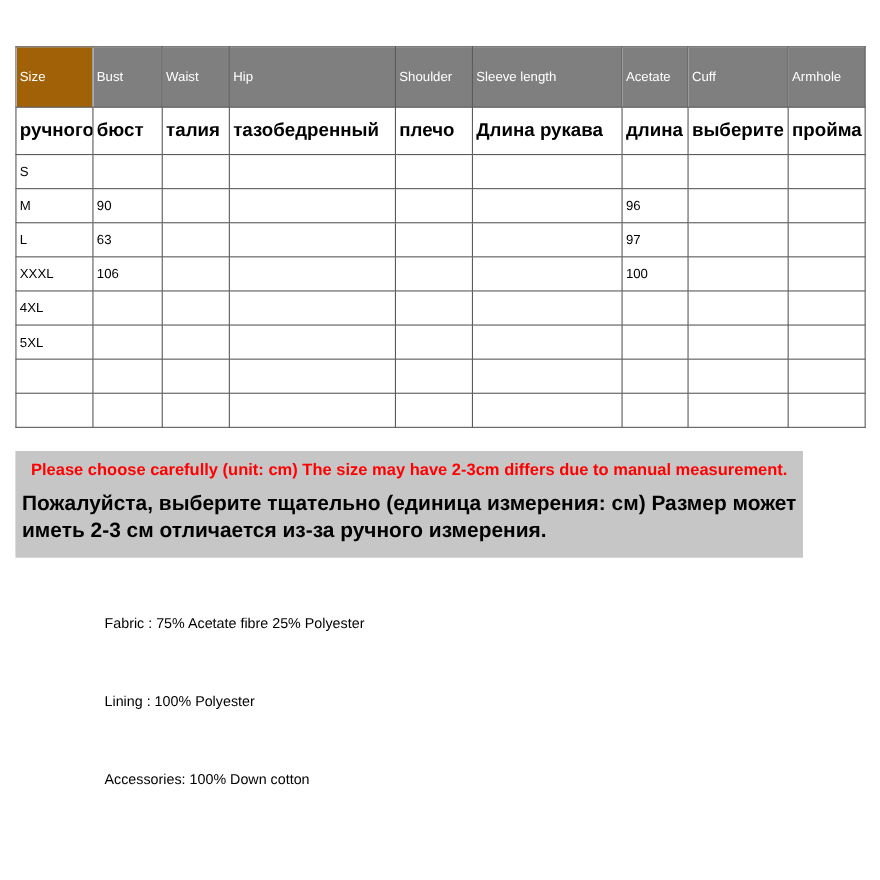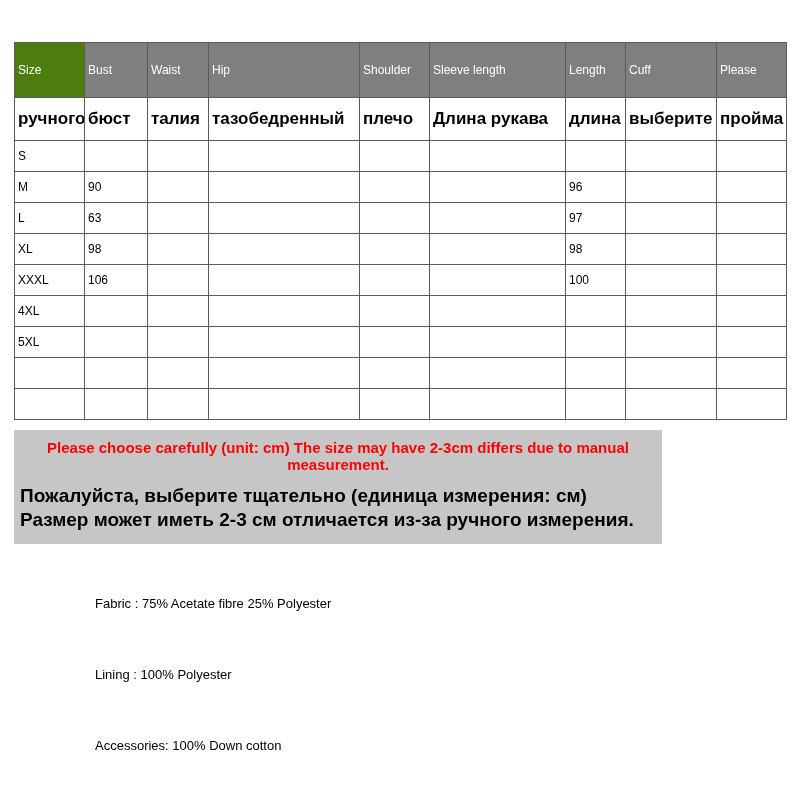--- a/index.html
+++ b/index.html
@@ -28,32 +28,32 @@
     overflow: hidden;
     white-space: nowrap;
     vertical-align: middle;
   }
   tr.hdr-en { height: 55px; }
   tr.hdr-en td {
     background: #7f7f7f;
     color: #ffffff;
     font-size: 12px;
   }
-  tr.hdr-en td.size-cell { background: #4d7c0f; }
+  tr.hdr-en td.size-cell { background: #a16207; }
   tr.hdr-ru { height: 43px; }
   tr.hdr-ru td {
     font-weight: bold;
     font-size: 17px;
     background: #ffffff;
   }
   tr.data-row { height: 31px; }
   .note-block {
-    width: 648px;
+    width: 716px;
     background: #c6c6c6;
-    margin-top: 10px;
+    margin-top: 21px;
     padding: 9px 4px 12px 4px;
   }
   .note-red {
     color: #ff0000;
     font-weight: bold;
     font-size: 15px;
     text-align: center;
     margin: 0 0 11px 0;
   }
   .note-ru {
@@ -93,23 +93,23 @@
         <col style="width:70px">
     </colgroup>
     <tbody>
       <tr class="hdr-en">
         <td class="size-cell">Size</td>
         <td>Bust</td>
         <td>Waist</td>
         <td>Hip</td>
         <td>Shoulder</td>
         <td>Sleeve length</td>
-        <td>Length</td>
+        <td>Acetate</td>
         <td>Cuff</td>
-        <td>Please</td>
+        <td>Armhole</td>
       </tr>
       <tr class="hdr-ru">
         <td>ручного</td>
         <td>бюст</td>
         <td>талия</td>
         <td>тазобедренный</td>
         <td>плечо</td>
         <td>Длина рукава</td>
         <td>длина</td>
         <td>выберите</td>
@@ -143,31 +143,20 @@
         <td>63</td>
         <td></td>
         <td></td>
         <td></td>
         <td></td>
         <td>97</td>
         <td></td>
         <td></td>
       </tr>
       <tr class="data-row">
-        <td>XL</td>
-        <td>98</td>
-        <td></td>
-        <td></td>
-        <td></td>
-        <td></td>
-        <td>98</td>
-        <td></td>
-        <td></td>
-      </tr>
-      <tr class="data-row">
         <td>XXXL</td>
         <td>106</td>
         <td></td>
         <td></td>
         <td></td>
         <td></td>
         <td>100</td>
         <td></td>
         <td></td>
       </tr>

